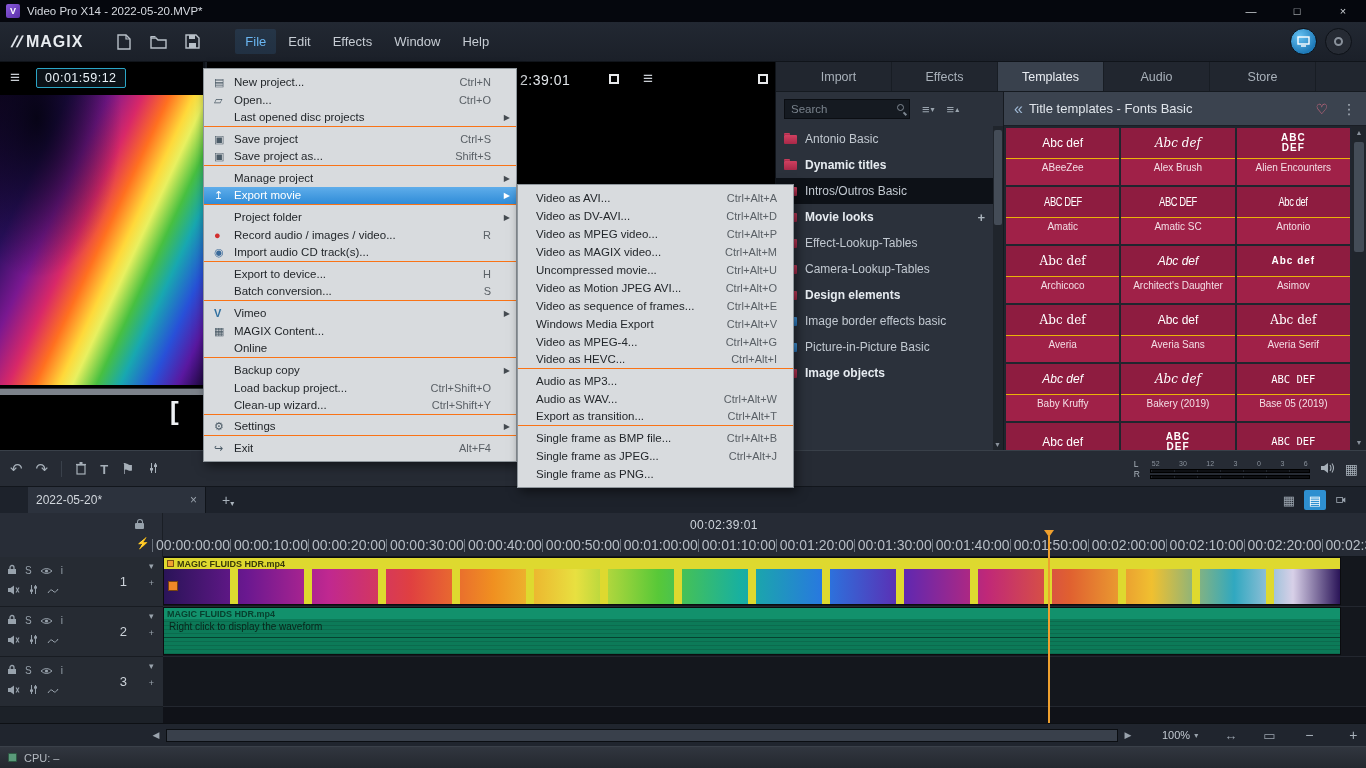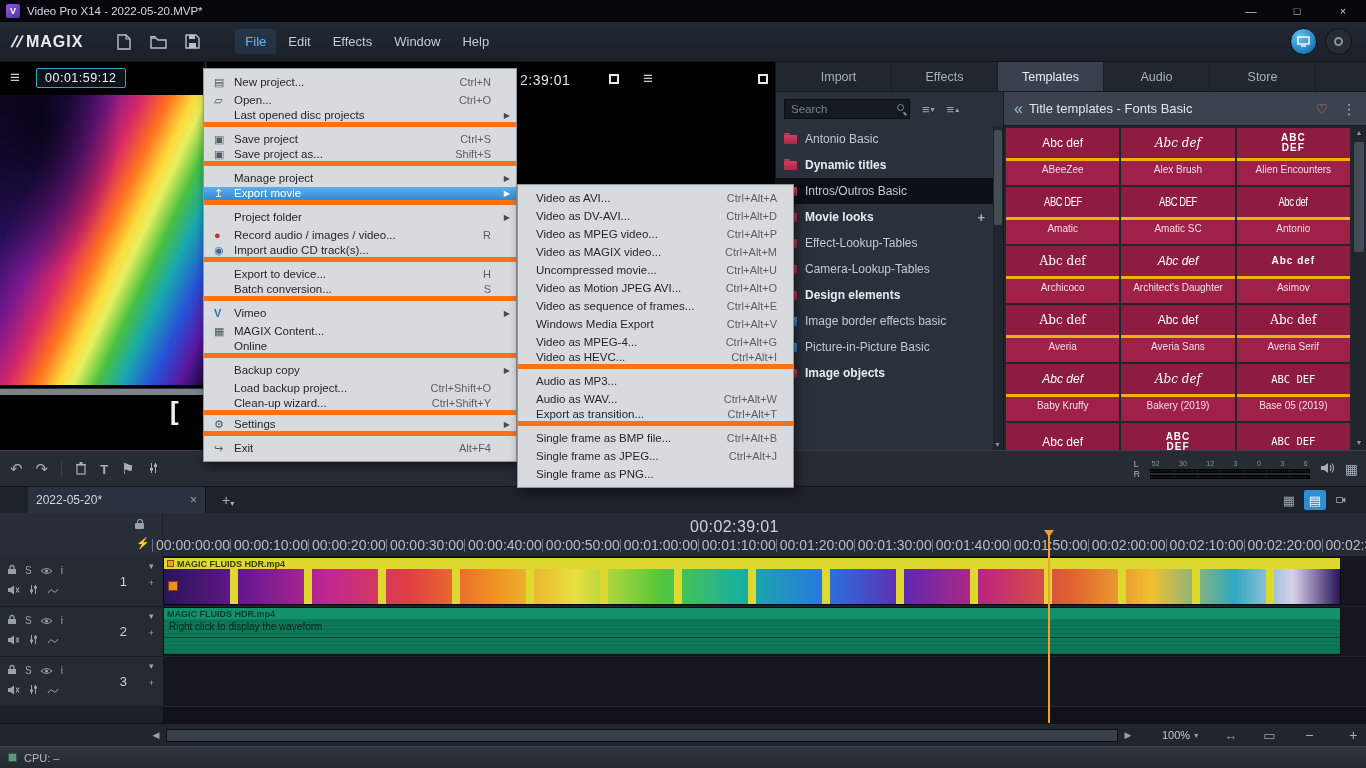--- a/index.html
+++ b/index.html
@@ -81,21 +81,21 @@
   .chead{display:flex;align-items:center;height:34px;background:#3b434f;border-bottom:1px solid #1a1e25;padding:0 10px;}
   .back{color:#9fb8d4;font-size:16px;margin-right:8px;letter-spacing:-2px;}
   .ctitle{color:#e0e5eb;font-size:13px;}
   .heart{margin-left:auto;color:#e8708a;font-size:14px;}
   .cdots{color:#aab3bc;font-size:14px;margin-left:14px;}
   .tiles-wrap{position:absolute;left:0;top:34px;right:14px;bottom:0;overflow:hidden;background:#20252e;}
   .tiles{display:grid;grid-template-columns:repeat(3,1fr);grid-auto-rows:57px;gap:2px;padding:2px;}
   .tile{display:flex;flex-direction:column;overflow:hidden;}
   .tile-preview{height:38px;background:#8e1c40;display:flex;align-items:center;justify-content:center;}
   .tile-preview .tp{display:block;width:50px;text-align:center;line-height:1.05;color:#fff;font-size:12px;}
-  .tile-label{height:33px;background:#a02148;border-top:3px solid #eab308;color:#f3dde5;font-size:10px;line-height:18px;text-align:center;white-space:nowrap;overflow:hidden;}
+  .tile-label{height:33px;background:#a02148;border-top:1px solid #eab308;color:#f3dde5;font-size:10px;line-height:18px;text-align:center;white-space:nowrap;overflow:hidden;}
   .tile.f-script .tp{font-family:"DejaVu Serif",serif;font-style:italic;}
   .tile.f-serif .tp{font-family:"DejaVu Serif",serif;}
   .tile.f-cond .tp{transform:scaleX(.78);letter-spacing:-.5px;}
   .tile.f-wide .tp{font-weight:bold;font-size:10px;letter-spacing:1px;}
   .tile.f-mono .tp{font-family:"DejaVu Sans Mono",monospace;font-size:10.5px;}
   .tile.f-hand .tp{font-style:italic;}
   .tile-scroll{position:absolute;right:0;top:34px;bottom:0;width:14px;background:#20252c;display:flex;flex-direction:column;align-items:center;}
   .tile-scroll .su,.tile-scroll .sdn{font-size:7px;color:#8a929c;height:14px;line-height:14px;}
   .tile-scroll .thumb{width:10px;height:110px;background:#444c57;border-radius:2px;margin-top:2px;}
   .tile-scroll .sdn{margin-top:auto;}
@@ -123,21 +123,21 @@
   .viewbtns{margin-left:auto;margin-right:14px;display:flex;gap:4px;}
   .viewbtns button{width:22px;height:20px;border:none;background:transparent;color:#9aa3ad;font-size:13px;display:flex;align-items:center;justify-content:center;border-radius:2px;font-family:inherit;}
   .viewbtns button.active{background:#2e8fd0;color:#fff;}
 
   
   .ruler{position:absolute;left:0;top:513px;width:1366px;height:44px;background:#262b35;border-bottom:1px solid #12161c;}
   .rcorner{position:absolute;left:0;top:0;width:163px;height:44px;background:#282d37;border-right:1px solid #1a1e25;}
   .rlock{position:absolute;right:18px;top:10px;width:9px;height:6px;background:#98a2ac;border-radius:1px;}
   .rlock::before{content:"";position:absolute;left:1.5px;top:-4px;width:4px;height:4px;border:1.5px solid #98a2ac;border-bottom:none;border-radius:3px 3px 0 0;}
   .rflash{position:absolute;right:12px;top:24px;font-size:11px;color:#a8b1ba;}
-  .rtc{position:absolute;left:690px;top:5px;font-size:16px;color:#ced4db;letter-spacing:.4px;}
+  .rtc{position:absolute;left:690px;top:5px;font-size:12px;color:#ced4db;letter-spacing:.4px;}
   .rticks{position:absolute;left:152px;right:0;bottom:4px;display:flex;overflow:hidden;}
   .tick{flex:0 0 76px;font-size:14px;color:#b6bdc5;border-left:1px solid #6a727c;padding-left:3px;height:13px;line-height:13px;white-space:nowrap;}
   .tick b{font-weight:normal;}
 
   
   .tracks{position:absolute;left:0;top:557px;width:1366px;height:166px;background:#101218;}
   .theaders{position:absolute;left:0;top:0;width:163px;height:166px;background:#1c2128;}
   .thead{position:relative;height:50px;background:#262b33;border-bottom:1px solid #181c22;}
   .th-row{position:absolute;left:7px;display:flex;gap:8px;align-items:center;color:#98a2ac;}
   .th-row.r1{top:7px;} .th-row.r2{top:27px;}
@@ -179,21 +179,21 @@
   
   .statusbar{position:absolute;left:0;top:746px;width:1366px;height:22px;background:linear-gradient(#31363f,#24282f);border-top:1px solid #3a4049;display:flex;align-items:center;padding-left:8px;gap:7px;}
   .cpu-ic{width:9px;height:9px;background:#5a9a7a;border:1px solid #2e5a44;border-radius:1px;}
   .cpu-txt{font-size:11px;color: #b4bac1;}
 
   
   .dmenu{position:absolute;background:#d8dbde;border:1px solid #8f969c;box-shadow:3px 4px 10px rgba(0,0,0,.5);padding:4px 0;z-index:60;}
   .file-menu{left:203px;top:68px;width:314px;}
   .export-menu{left:517px;top:184px;width:277px;}
   .mi{display:flex;align-items:center;height:18px;padding:0 6px 0 10px;color:#23272b;font-size:11.5px;white-space:nowrap;}
-  .mi.sep-after{border-bottom:5px solid #f97316;margin-bottom:3px;padding-bottom:1px;}
+  .mi.sep-after{border-bottom:1px solid #f97316;margin-bottom:3px;padding-bottom:1px;}
   .mi-icon{width:20px;flex:0 0 auto;font-size:11px;color:#4a5a66;text-align:left;}
   [data-name="record-icon"]{color:#d22f2f;}
   [data-name="vimeo-icon"]{color:#2f6f9f;font-weight:bold;}
   [data-name="cd-icon"]{color:#3a6a9a;}
   .mi-label{flex:0 1 auto;}
   .mi-short{margin-left:auto;color:#5a6066;padding-right:10px;font-size:11px;}
   .mi-arrow{width:9px;font-size:8px;color:#454b51;text-align:right;flex:0 0 auto;}
   .mi.highlighted{background:linear-gradient(#5fadea,#2f8cd8);color:#fff;}
   .mi.highlighted .mi-short,.mi.highlighted .mi-arrow,.mi.highlighted .mi-icon{color:#fff;}
   .export-menu .mi{padding-left:18px;}

